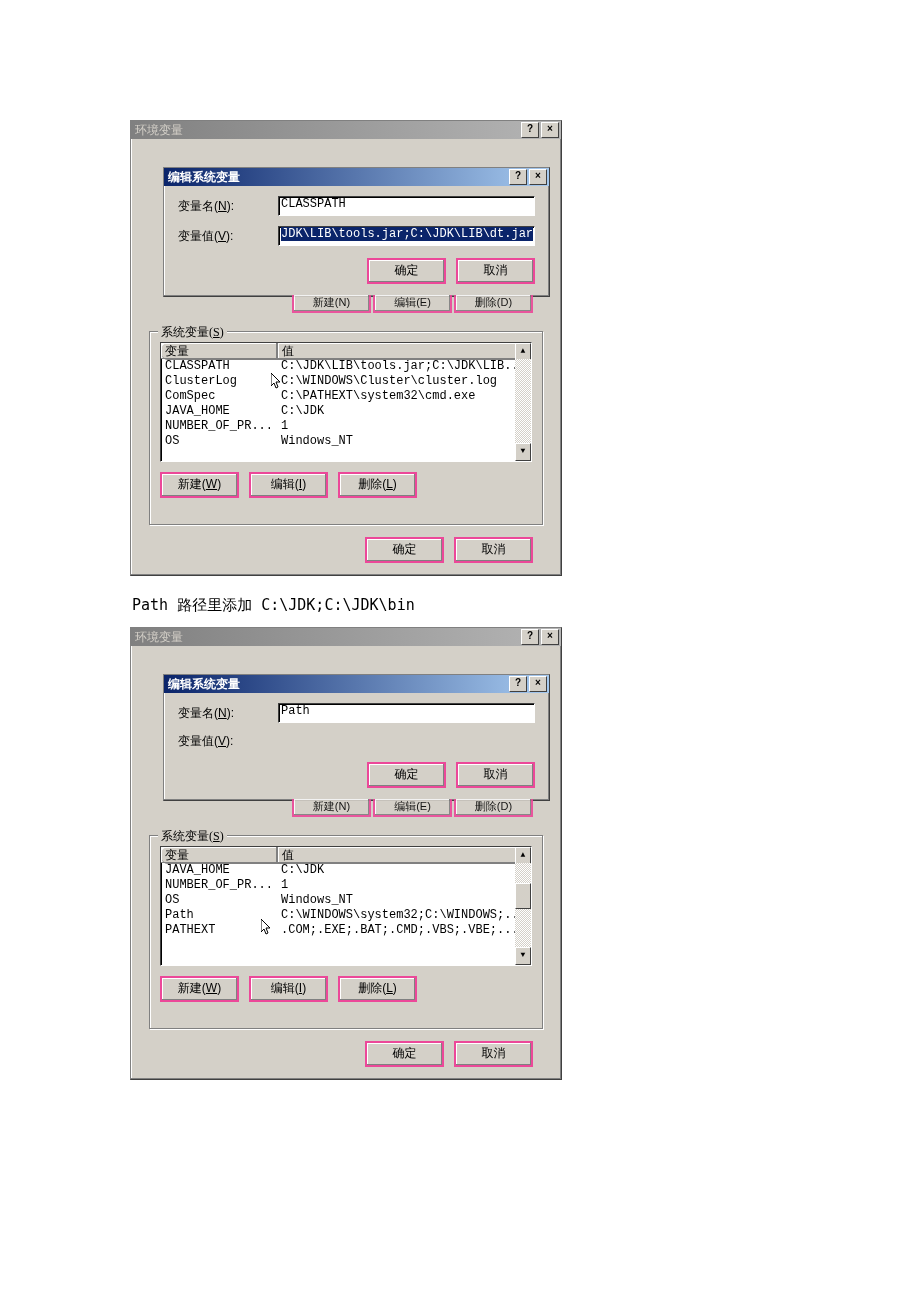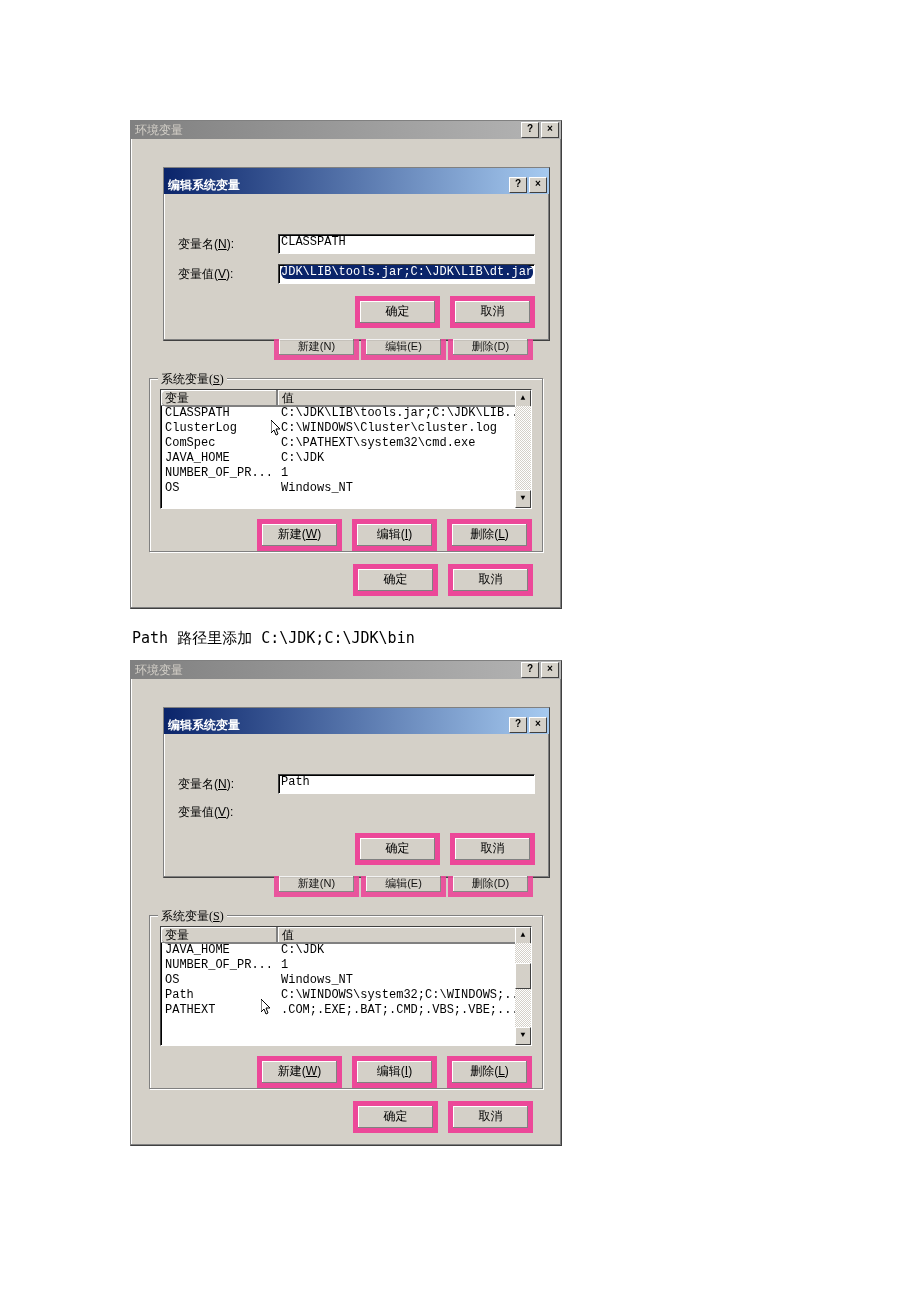--- a/index.html
+++ b/index.html
@@ -72,29 +72,28 @@
     background: #d4d0c8;
     box-shadow: inset -1px -1px 0 #808080, inset 1px 1px 0 #fff;
     position: relative;
     width: 385px;
   }
   .inner-titlebar {
     height: 18px;
     background: linear-gradient(90deg, #0a246a, #a6caf0);
     display: flex;
     align-items: center;
-    padding: 8px 2px 0 4px;
+    padding: 0 2px 0 4px;
     color: #fff;
     font-size: 12px;
     justify-content: space-between;
     font-weight: bold;
   }
   .inner-body {
-    padding: 4px 14px 12px 14px;
-    margin-top: 36px;
+    padding: 10px 14px 12px 14px;
   }
   .form-row {
     display: flex;
     align-items: center;
     margin-bottom: 10px;
   }
   .form-label {
     width: 100px;
     font-family: "SimSun", sans-serif;
   }
@@ -112,27 +111,26 @@
     font-family: "Courier New", monospace;
     font-size: 12px;
     padding: 0 2px;
     position: relative;
     overflow: hidden;
     white-space: nowrap;
   }
   .text-input .selected {
     background: #0a246a;
     color: #fff;
-    border-radius: 6px;
   }
   .btn {
     width: 75px;
     height: 22px;
     background: #d4d0c8;
-    border: 5px solid #ec4899;
+    border: 2px solid #ec4899;
     box-shadow: inset -1px -1px 0 #808080, inset 1px 1px 0 #fff;
     font-family: "SimSun", sans-serif;
     font-size: 12px;
     text-align: center;
     line-height: 20px;
   }
   .btn-row {
     display: flex;
     justify-content: flex-end;
     gap: 10px;
@@ -153,21 +151,21 @@
     line-height: 14px;
     font-size: 11px;
     overflow: hidden;
   }
 
   
   .groupbox {
     margin: 18px 6px 4px 6px;
     border: 1px solid #808080;
     box-shadow: 1px 1px 0 #fff, inset 1px 1px 0 #fff;
-    padding: 10px 10px 0 10px;
+    padding: 10px 10px 26px 10px;
     position: relative;
   }
   .group-title {
     position: absolute;
     top: -8px;
     left: 8px;
     background: #d4d0c8;
     padding: 0 3px;
     font-family: "SimSun";
   }
@@ -235,21 +233,21 @@
     line-height:14px;
   }
   .sb-track {
     position:absolute;
     top:16px; bottom:16px; left:0; right:0;
     background: repeating-conic-gradient(#d4d0c8 0 25%, #fff 0 50%) 0 0/2px 2px;
   }
   .sb-bottom { position:absolute; bottom:0; left:0; right:0; }
   .group-btn-row {
     display:flex;
-    justify-content:flex-end;
+    justify-content:flex-start;
     gap:10px;
     margin-top:10px;
   }
   .main-btn-row {
     display:flex;
     justify-content:flex-end;
     gap:10px;
     margin:12px 16px 0 0;
   }
   .cursor {

